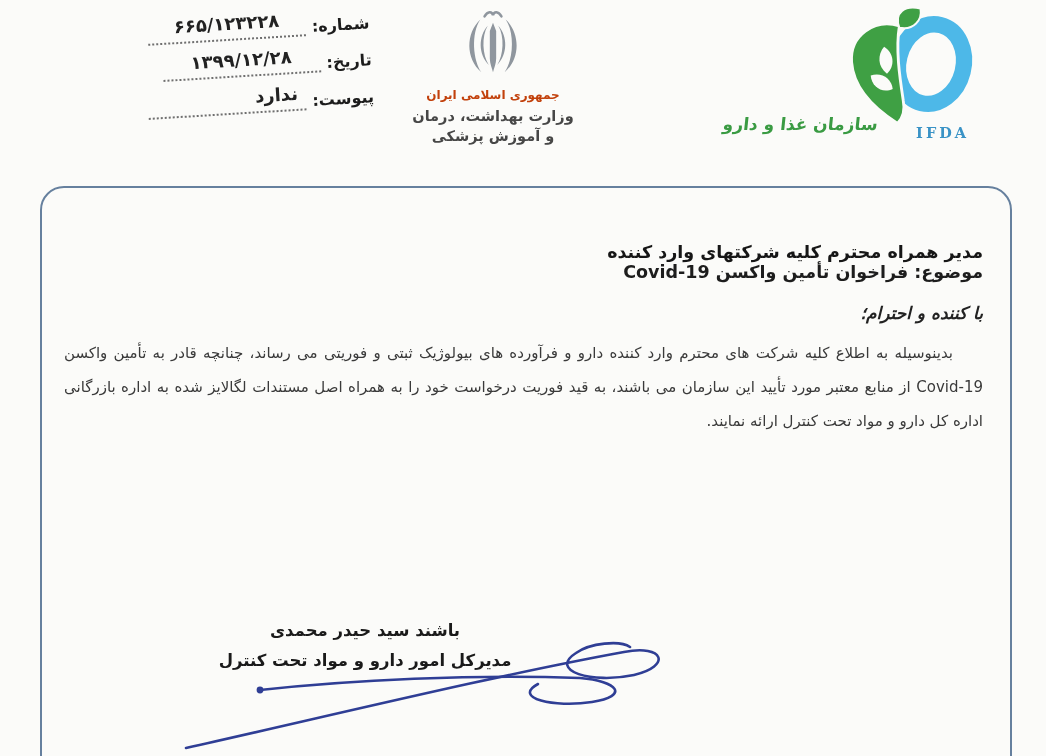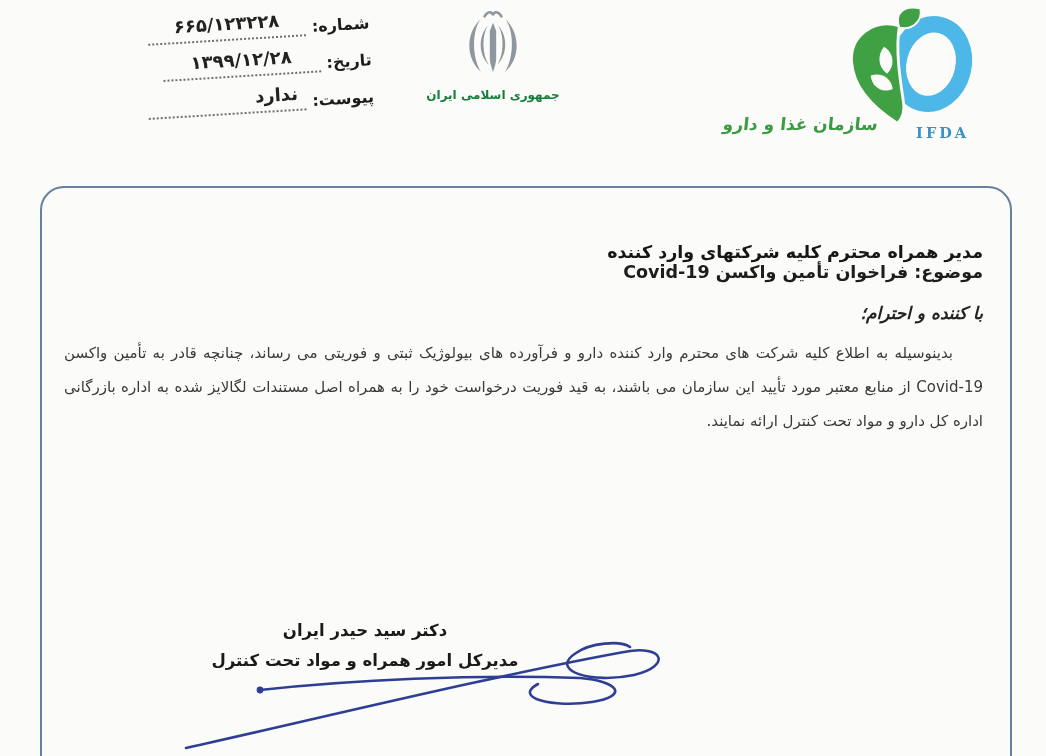--- a/index.html
+++ b/index.html
@@ -34,21 +34,21 @@
     white-space:nowrap;
   }
   .meta-line.start .meta-value { padding-right:8px; }
 
   
   .gov-head {
     position:absolute; left:388px; top:10px; width:210px;
     text-align:center; direction:rtl;
   }
   .gov-head .emblem { display:block; margin:0 auto 2px auto; }
-  .country-name { font-size:12px; font-weight:600; color:#15803d; letter-spacing:.3px; }
+  .country-name { font-size:12px; font-weight:600; color:#c2410c; letter-spacing:.3px; }
   .ministry-name { font-size:14.5px; font-weight:bold; color:#474747; line-height:1.4; margin-top:4px; }
 
   
   .ifda-block { position:absolute; right:0; top:0; width:330px; height:160px; }
   .ifda-logo { position:absolute; right:70px; top:2px; }
   .ifda-org-name {
     position:absolute; right:168px; top:114px;
     color:#3a9b43; font-weight:bold; font-size:17px;
     direction:rtl; white-space:nowrap;
     transform:skewX(-6deg);
@@ -119,20 +119,24 @@
     <g fill="#8f969e">
       <path d="M20,9 C6,22 6,46 21,59 C13,48 11,22 20,9 Z"></path>
       <path d="M27,15 C18,25 18,42 28,52 C22,43 21,25 27,15 Z"></path>
       <path d="M44,9 C58,22 58,46 43,59 C51,48 53,22 44,9 Z"></path>
       <path d="M37,15 C46,25 46,42 36,52 C42,43 43,25 37,15 Z"></path>
       <path d="M32,12 L35,20 L35,46 C35,51 33,55 32,59 C31,55 29,51 29,46 L29,20 Z"></path>
     </g>
     <path d="M24,6 C27,1 31,1 32,5 C33,1 37,1 40,6" fill="none" stroke="#8f969e" stroke-width="2.4" stroke-linecap="round"></path>
   </svg>
   <div class="country-name">جمهوری اسلامی ایران</div>
+  <div class="ministry-name">
+    <div>وزارت بهداشت، درمان</div>
+    <div>و آموزش پزشکی</div>
+  </div>
 </div>
 
 <div class="ifda-block">
   <svg class="ifda-logo" width="134" height="128" viewBox="0 0 140 132" aria-hidden="true">
     <ellipse cx="93" cy="64" rx="34" ry="42" fill="none" stroke="#4db8e8" stroke-width="17" transform="rotate(14 93 64)"></ellipse>
     <path d="M60,24 C34,16 8,34 10,62 C12,90 36,112 58,126 C64,120 66,112 64,102 C60,76 56,48 60,24 Z" fill="#3fa044" stroke="#fbfbf9" stroke-width="3"></path>
     <path d="M44,46 C54,52 56,66 47,74 C37,67 37,54 44,46 Z" fill="#fbfbf9"></path>
     <path d="M30,76 C41,72 52,79 53,90 C42,95 31,88 30,76 Z" fill="#fbfbf9"></path>
     <path d="M60,26 C54,10 66,2 82,6 C84,18 75,29 60,26 Z" fill="#3fa044" stroke="#fbfbf9" stroke-width="2"></path>
   </svg>
@@ -140,22 +144,22 @@
   <div class="ifda-acronym">IFDA</div>
 </div>
 
 <div class="letter-frame">
   <div class="recipient-line">مدیر همراه محترم کلیه شرکتهای وارد کننده</div>
   <div class="subject-line">موضوع: فراخوان تأمین واکسن Covid-19</div>
   <div class="salutation-line">با کننده و احترام؛</div>
   <p class="letter-body">بدینوسیله به اطلاع کلیه شرکت های محترم وارد کننده دارو و فرآورده های بیولوژیک ثبتی و فوریتی می رساند، چنانچه قادر به تأمین واکسن Covid-19 از منابع معتبر مورد تأیید این سازمان می باشند، به قید فوریت درخواست خود را به همراه اصل مستندات لگالایز شده به اداره بازرگانی اداره کل دارو و مواد تحت کنترل ارائه نمایند.</p>
 
   <div class="signature-block">
-    <div>دکتر سید حیدر ایران</div>
-    <div>مدیرکل امور همراه و مواد تحت کنترل</div>
+    <div>باشند سید حیدر محمدی</div>
+    <div>مدیرکل امور دارو و مواد تحت کنترل</div>
   </div>
 
   <svg class="signature-svg" width="540" height="132" viewBox="0 0 540 132" aria-hidden="true">
     <g fill="none" stroke="#2f3e95" stroke-width="2.6" stroke-linecap="round">
       <path d="M14,122 C140,94 320,50 452,26 C492,18 500,40 462,49 C420,58 376,45 404,27 C418,17 448,14 458,21"></path>
       <path d="M88,64 C180,54 300,48 408,52 C446,55 458,70 420,76 C382,82 340,72 366,58"></path>
     </g>
     <circle cx="88" cy="64" r="3.4" fill="#2f3e95"></circle>
   </svg>
 </div>

